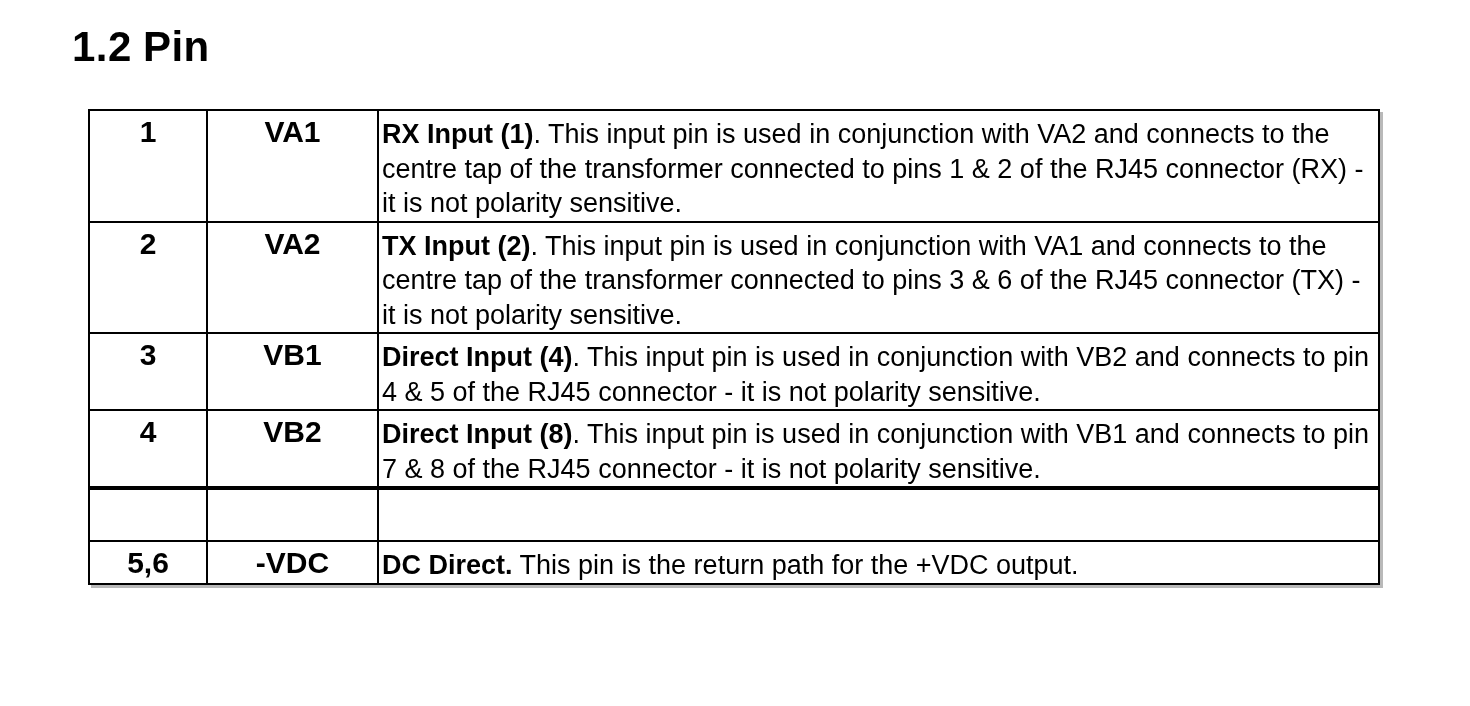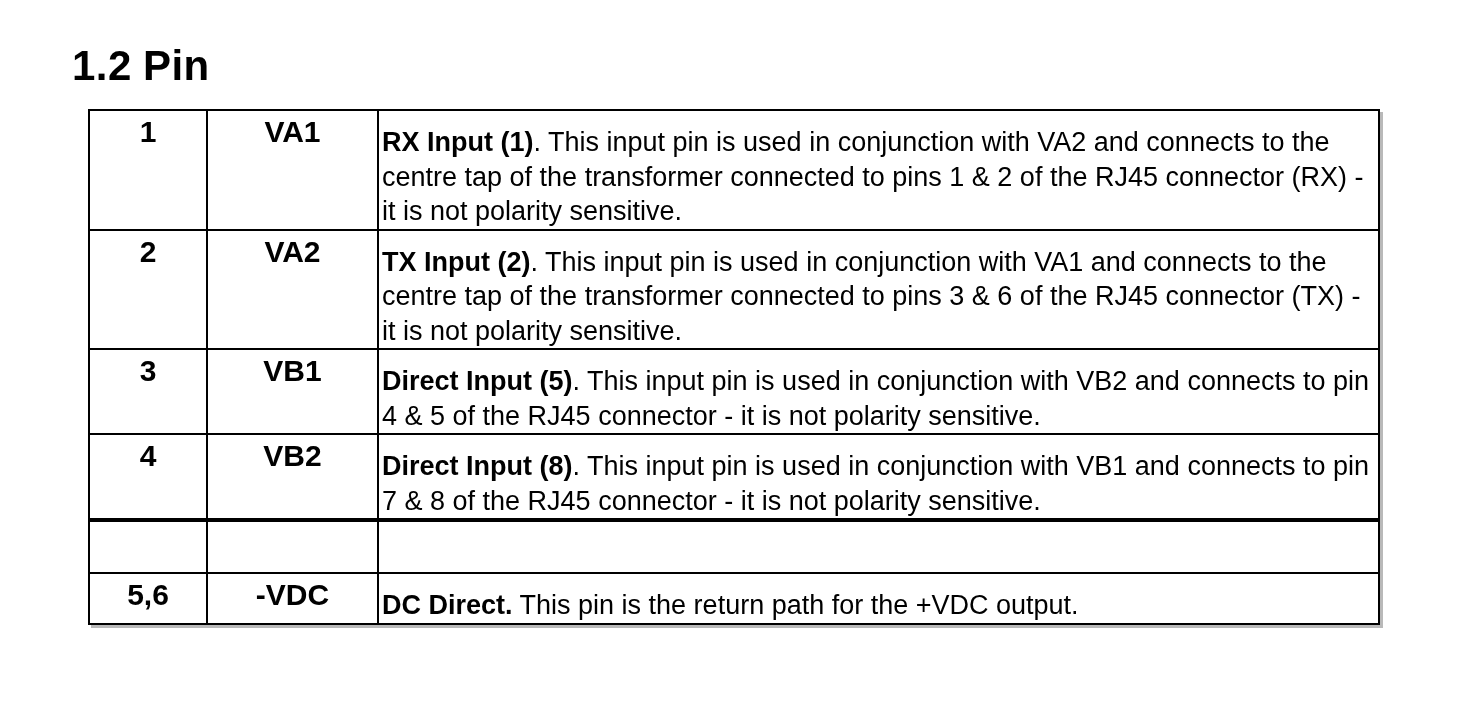--- a/index.html
+++ b/index.html
@@ -21,21 +21,20 @@
     position: absolute;
     left: 72px;
     top: 24px;
     display: flex;
     align-items: flex-end;
     font-weight: bold;
     font-size: 42px;
     line-height: 1.1;
     letter-spacing: 0.5px;
     white-space: nowrap;
-    margin-top: 19px;
   }
   .heading .num { margin-right: 11px; }
   .heading .w2  { margin-left: 19px; }
 
   
   table.pin-table {
     position: absolute;
     left: 88px;
     top: 109px;
     width: 1292px;
@@ -52,21 +51,21 @@
   td.pin-col, td.name-col {
     text-align: center;
     font-weight: bold;
     font-size: 30px;
     line-height: 36px;
     padding: 3px 2px 0 2px;
   }
   td.desc-col {
     font-size: 27px;
     line-height: 34.5px;
-    padding: 14px 6px 0 3px;
+    padding: 6px 6px 0 3px;
   }
   td.desc-col .b { font-weight: bold; }
 
   tr.row-0 { height: 110px; }
   tr.row-1 { height: 110px; }
   tr.row-2 { height: 65px; }
   tr.row-3 { height: 76px; }
   tr.row-4 { height: 53px; }  
   tr.row-5 { height: 37px; }
   tr.row-6 { height: 74px; }
@@ -95,21 +94,21 @@
       <td class="desc-col"><span class="b">RX Input (1)</span><span>. This input pin is used in conjunction with VA2 and connects to the centre tap of the transformer connected to pins 1 &amp; 2 of the RJ45 connector (RX) - it is not polarity sensitive.</span></td>
     </tr>
     <tr class="row-1">
       <td class="pin-col">2</td>
       <td class="name-col">VA2</td>
       <td class="desc-col"><span class="b">TX Input (2)</span><span>. This input pin is used in conjunction with VA1 and connects to the centre tap of the transformer connected to pins 3 &amp; 6 of the RJ45 connector (TX) - it is not polarity sensitive.</span></td>
     </tr>
     <tr class="row-2">
       <td class="pin-col">3</td>
       <td class="name-col">VB1</td>
-      <td class="desc-col"><span class="b">Direct Input (5)</span><span>. This input pin is used in conjunction with VB2 and connects to pin 4 &amp; 5 of the RJ45 connector - it is not polarity sensitive.</span></td>
+      <td class="desc-col"><span class="b">Direct Input (4)</span><span>. This input pin is used in conjunction with VB2 and connects to pin 4 &amp; 5 of the RJ45 connector - it is not polarity sensitive.</span></td>
     </tr>
     <tr class="row-3">
       <td class="pin-col">4</td>
       <td class="name-col">VB2</td>
       <td class="desc-col"><span class="b">Direct Input (8)</span><span>. This input pin is used in conjunction with VB1 and connects to pin 7 &amp; 8 of the RJ45 connector - it is not polarity sensitive.</span></td>
     </tr>
     <tr class="row-4 spacer-row">
       <td class="pin-col"></td>
       <td class="name-col"></td>
       <td class="desc-col"><span class="b"></span><span></span></td>

